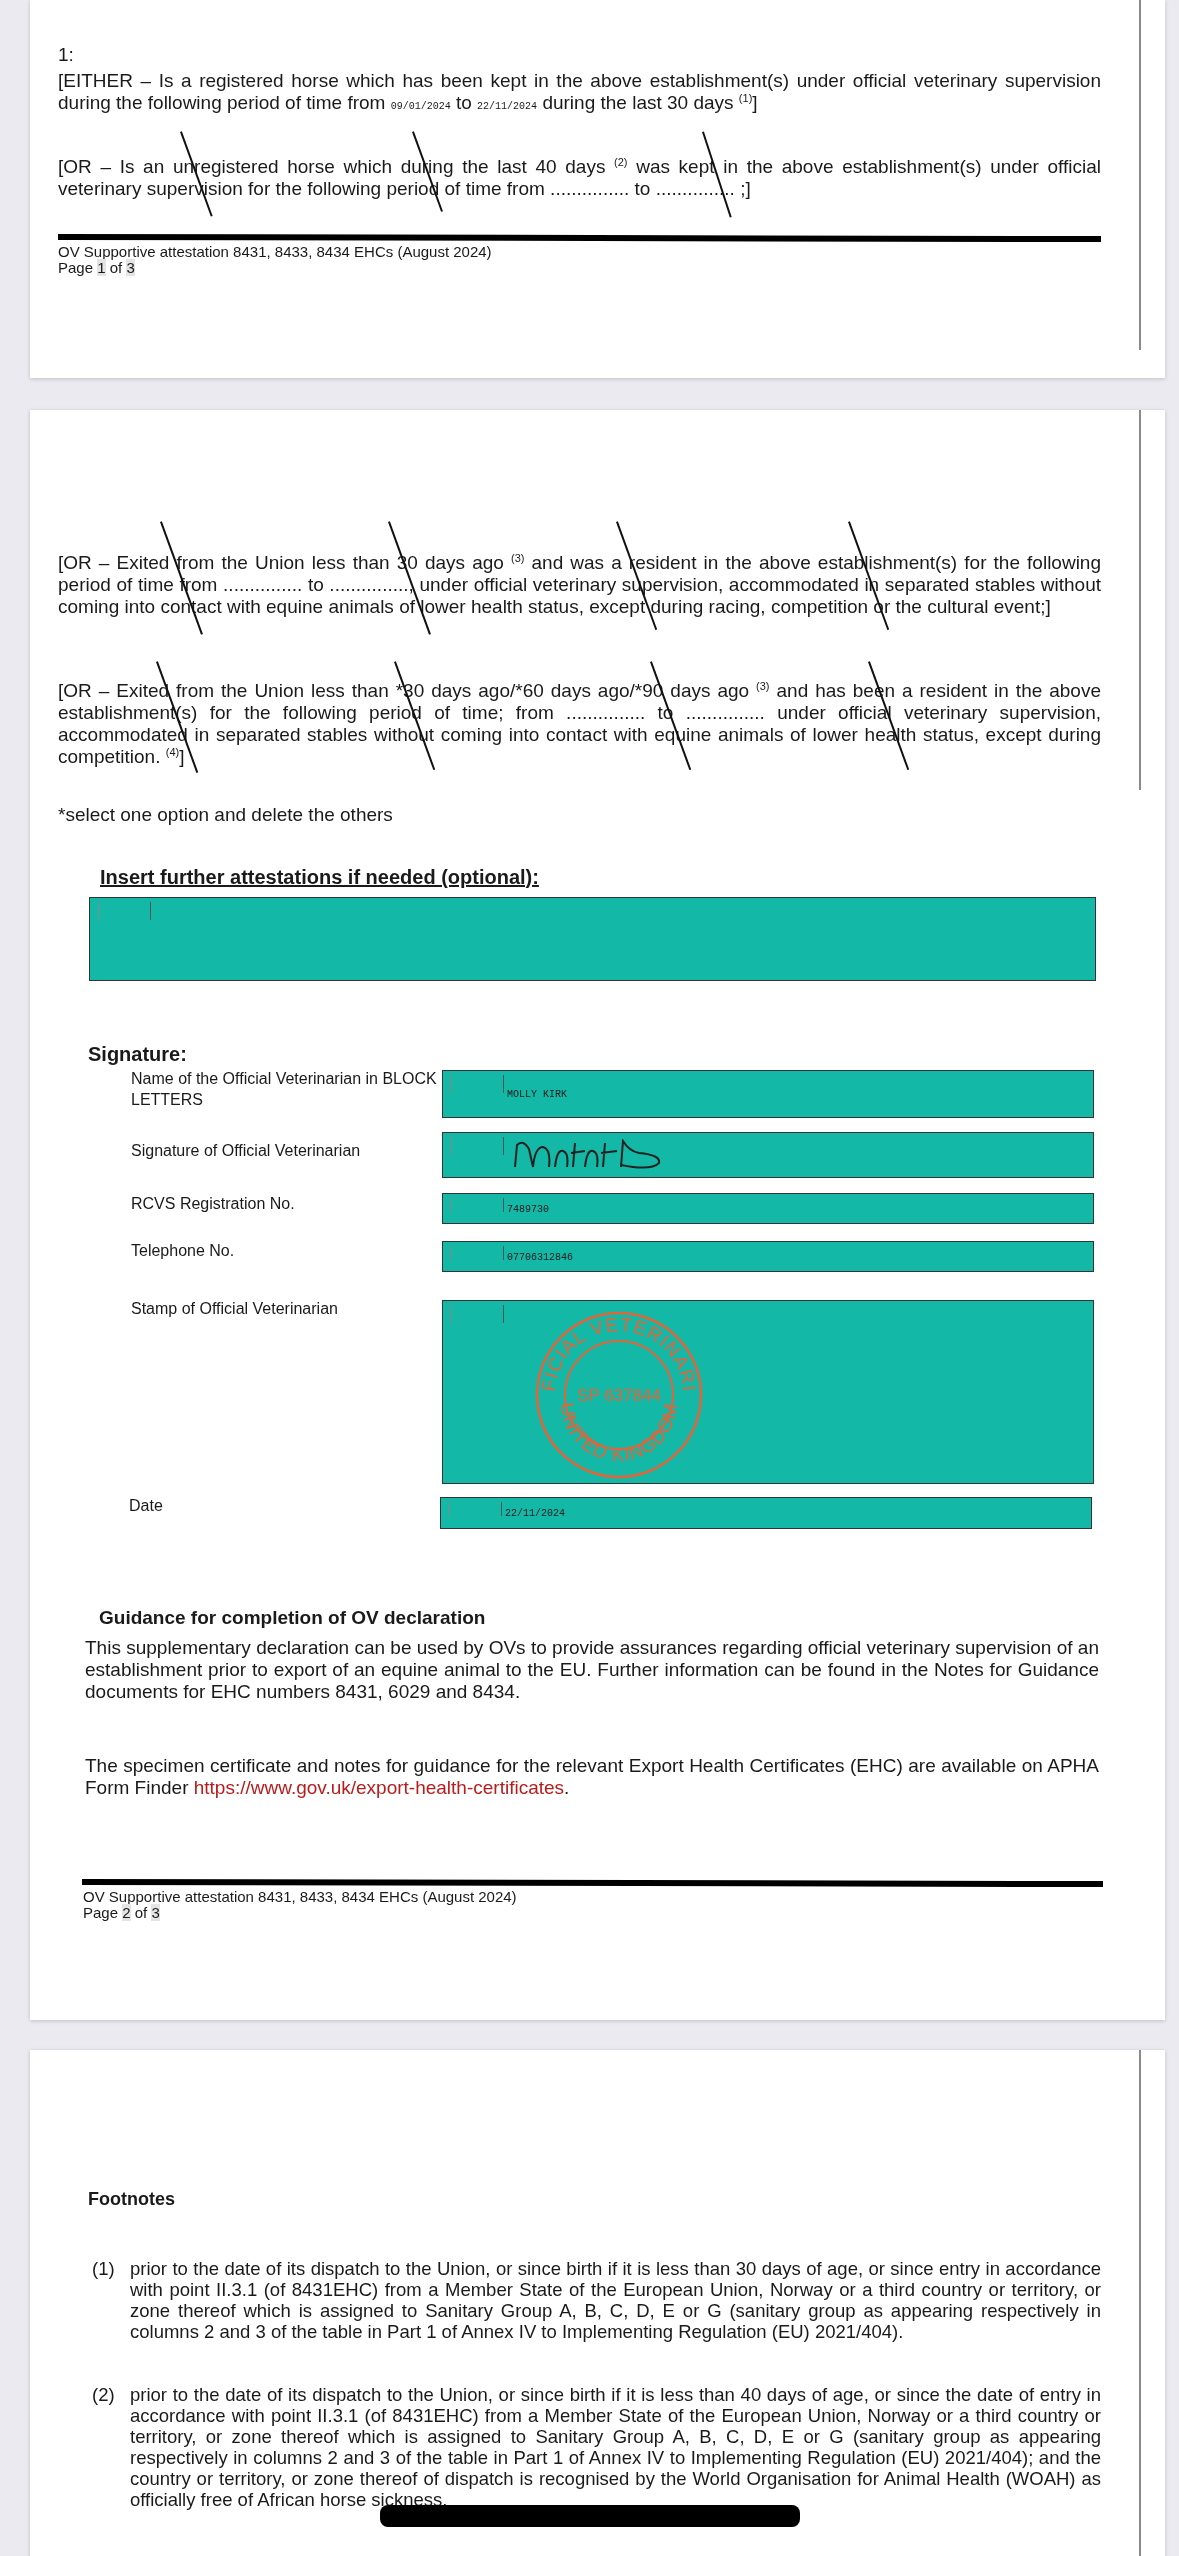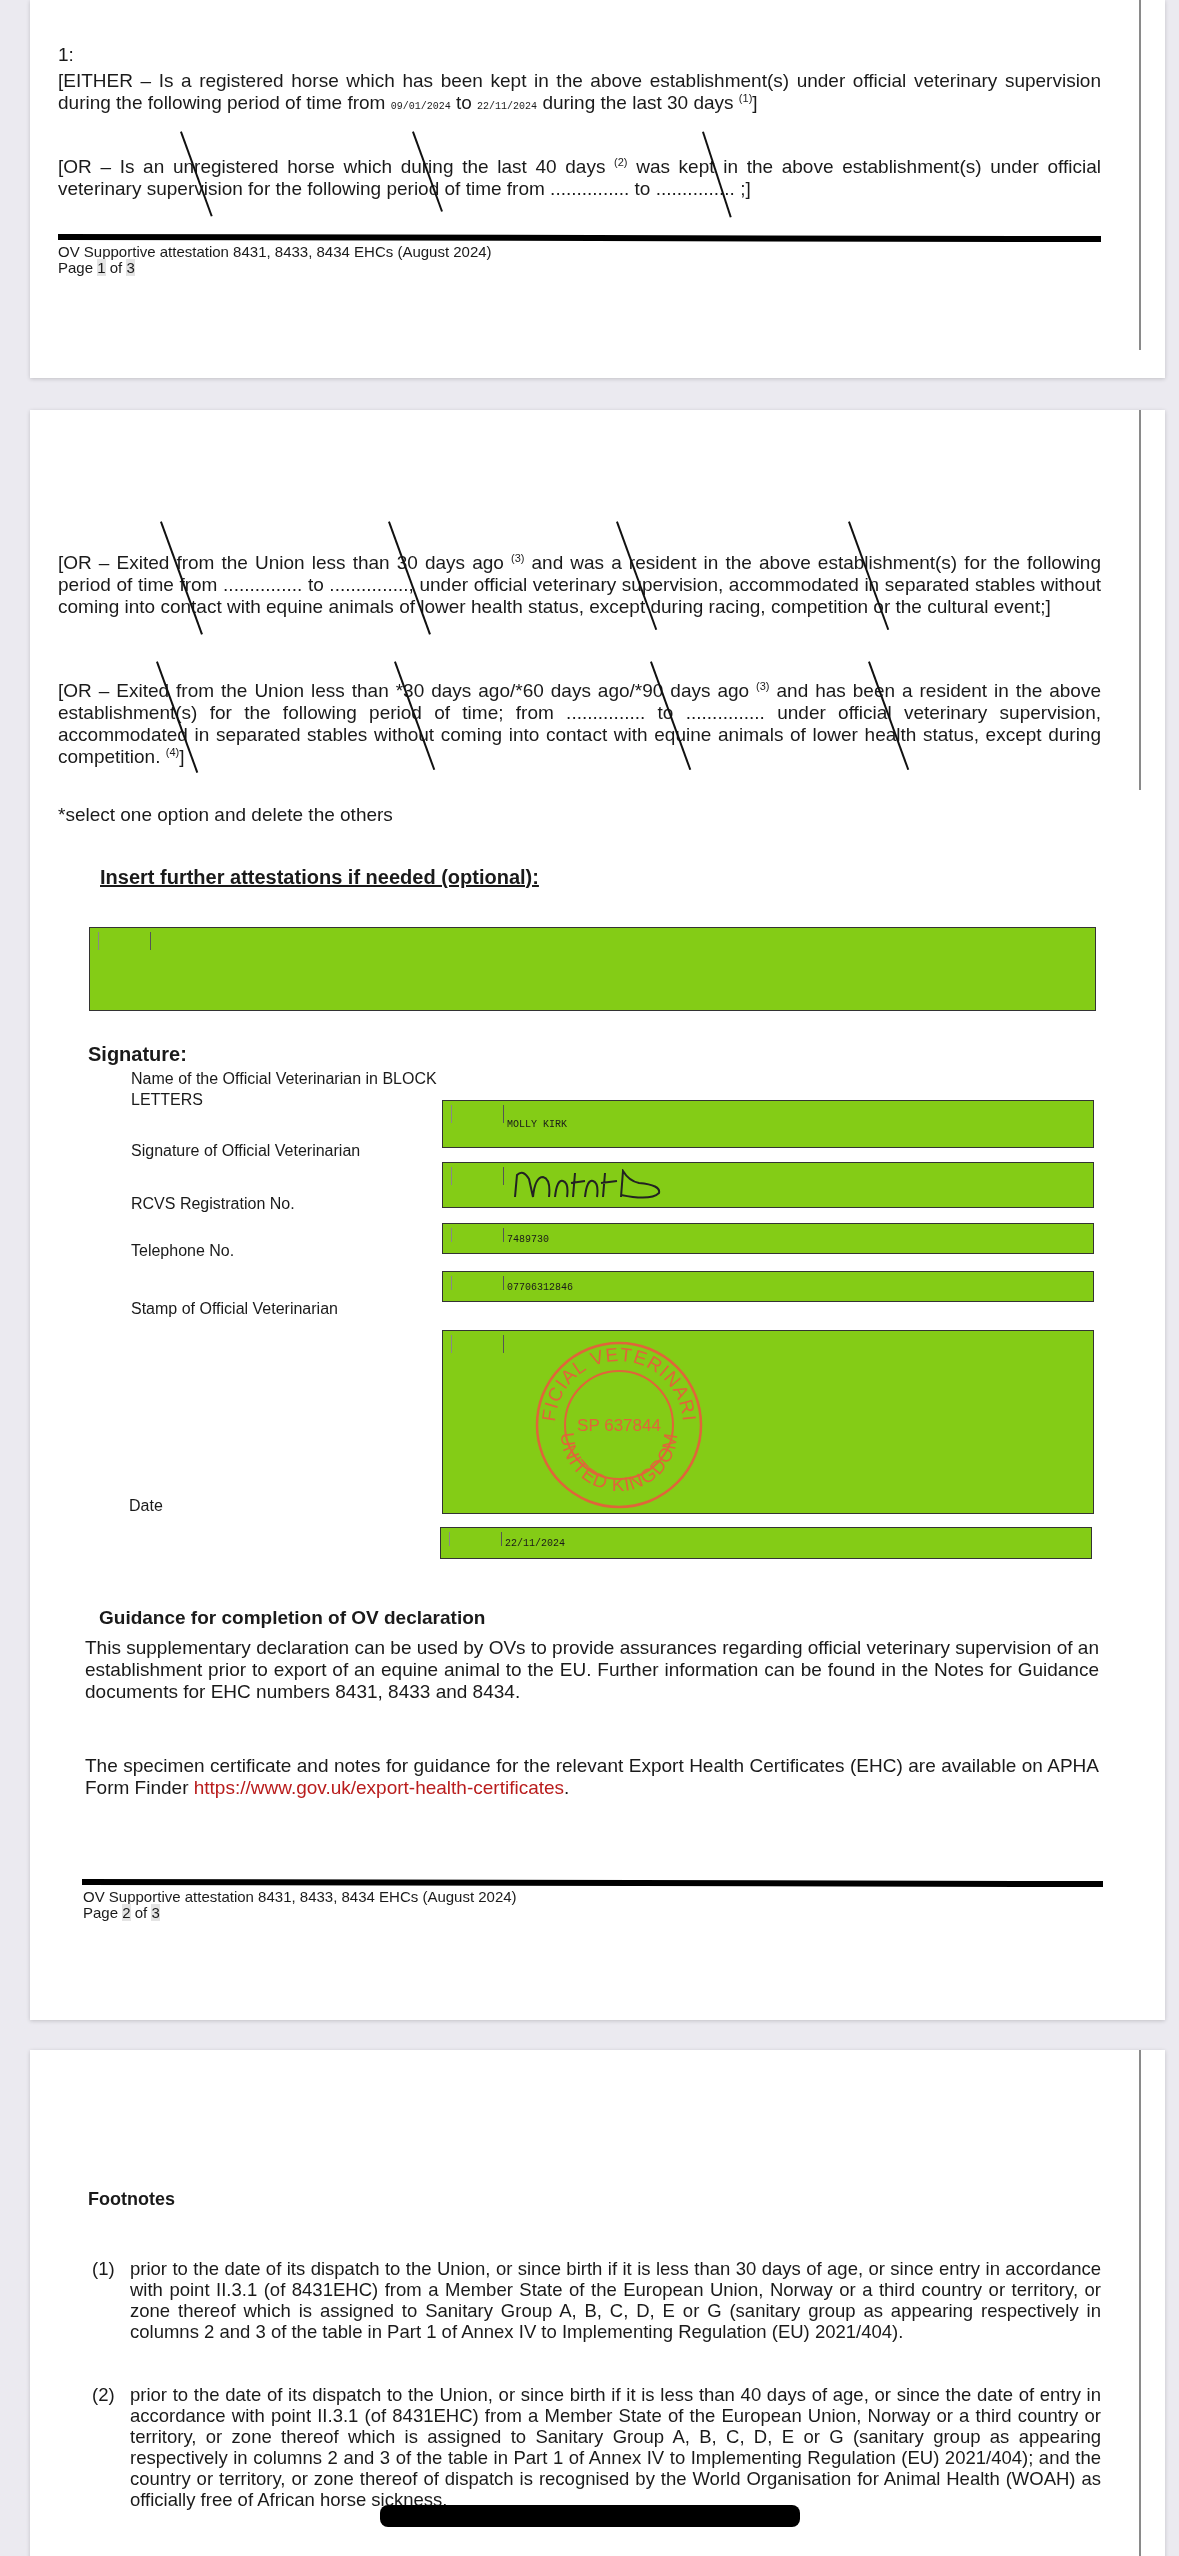--- a/index.html
+++ b/index.html
@@ -22,21 +22,21 @@
   .txt { position:absolute; left:58px; right:78px; font-size:19px; line-height:22px; text-align:justify; }
   .mono { font-family:"Liberation Mono", monospace; font-size:10px; }
   sup { font-size:11px; line-height:0; }
   .footer-rule { position:absolute; left:58px; right:78px; height:6px; background:#000; transform:skewY(0.12deg); }
   .footer { position:absolute; left:58px; font-size:15px; line-height:16px; }
   .hl { background:#e4e4e4; }
 
   .strike { position:absolute; width:2px; background:#111; transform-origin:top left; }
 
   .sec-head { position:absolute; left:58px; font-weight:bold; font-size:20px; }
-  .box { position:absolute; border:1.5px solid #333; background:#84cc16;margin-top:30px; }
+  .box { position:absolute; border:1.5px solid #333; background:#14b8a6; }
   .box .tick { position:absolute; left:8px; top:4px; width:1px; height:18px; background:#888; }
   .box .tick2 { position:absolute; left:57px; top:4px; width:1px; height:18px; background:#555; }
   .box .val { position:absolute; left:64px; top:50%; transform:translateY(-50%); }
 
   .lbl { position:absolute; left:58px; font-size:16px; line-height:21px;margin-left:43px; }
   .fn { position:absolute; left:92px; right:78px; font-size:18.5px; line-height:21px; text-align:justify; }
   .fn .num { position:absolute; left:0; }
   .fn .body { display:block; padding-left:38px; }
   .redact { position:absolute; left:380px; top:2505px; width:420px; height:22px; background:#000; border-radius:8px; }
   a.link { color:#b91c1c; }
@@ -152,21 +152,21 @@
 </div>
 
 <div class="lbl" style="top:1495px;left:86px;">Date</div>
 <div class="box" style="left:440px;top:1497px;width:650px;height:30px;">
   <div class="tick" style="height:14px;"></div>
     <div class="tick2" style="left:60px;height:14px;"></div>
   <span class="val mono">22/11/2024</span>
 </div>
 
 <div class="sec-head" style="top:1607px;left:99px;font-size:19px;">Guidance for completion of OV declaration</div>
-<div class="txt" style="top:1637px;left:85px;right:80px;">This supplementary declaration can be used by OVs to provide assurances regarding official veterinary supervision of an establishment prior to export of an equine animal to the EU. Further information can be found in the Notes for Guidance documents for EHC numbers 8431, 8433 and 8434.</div>
+<div class="txt" style="top:1637px;left:85px;right:80px;">This supplementary declaration can be used by OVs to provide assurances regarding official veterinary supervision of an establishment prior to export of an equine animal to the EU. Further information can be found in the Notes for Guidance documents for EHC numbers 8431, 6029 and 8434.</div>
 <div class="txt" style="top:1755px;left:85px;right:80px;">
   <span>The specimen certificate and notes for guidance for the relevant Export Health Certificates (EHC) are available on APHA Form Finder </span><a class="link">https://www.gov.uk/export-health-certificates</a><span>.</span>
 </div>
 
 <div class="footer-rule" style="top:1880px;left:82px;right:76px;"></div>
 <div class="footer" style="top:1889px;left:83px;">
   <div>OV Supportive attestation 8431, 8433, 8434 EHCs (August 2024)</div>
   <div><span>Page</span> <span class="hl">2</span> <span>of</span> <span class="hl">3</span></div>
 </div>
 

